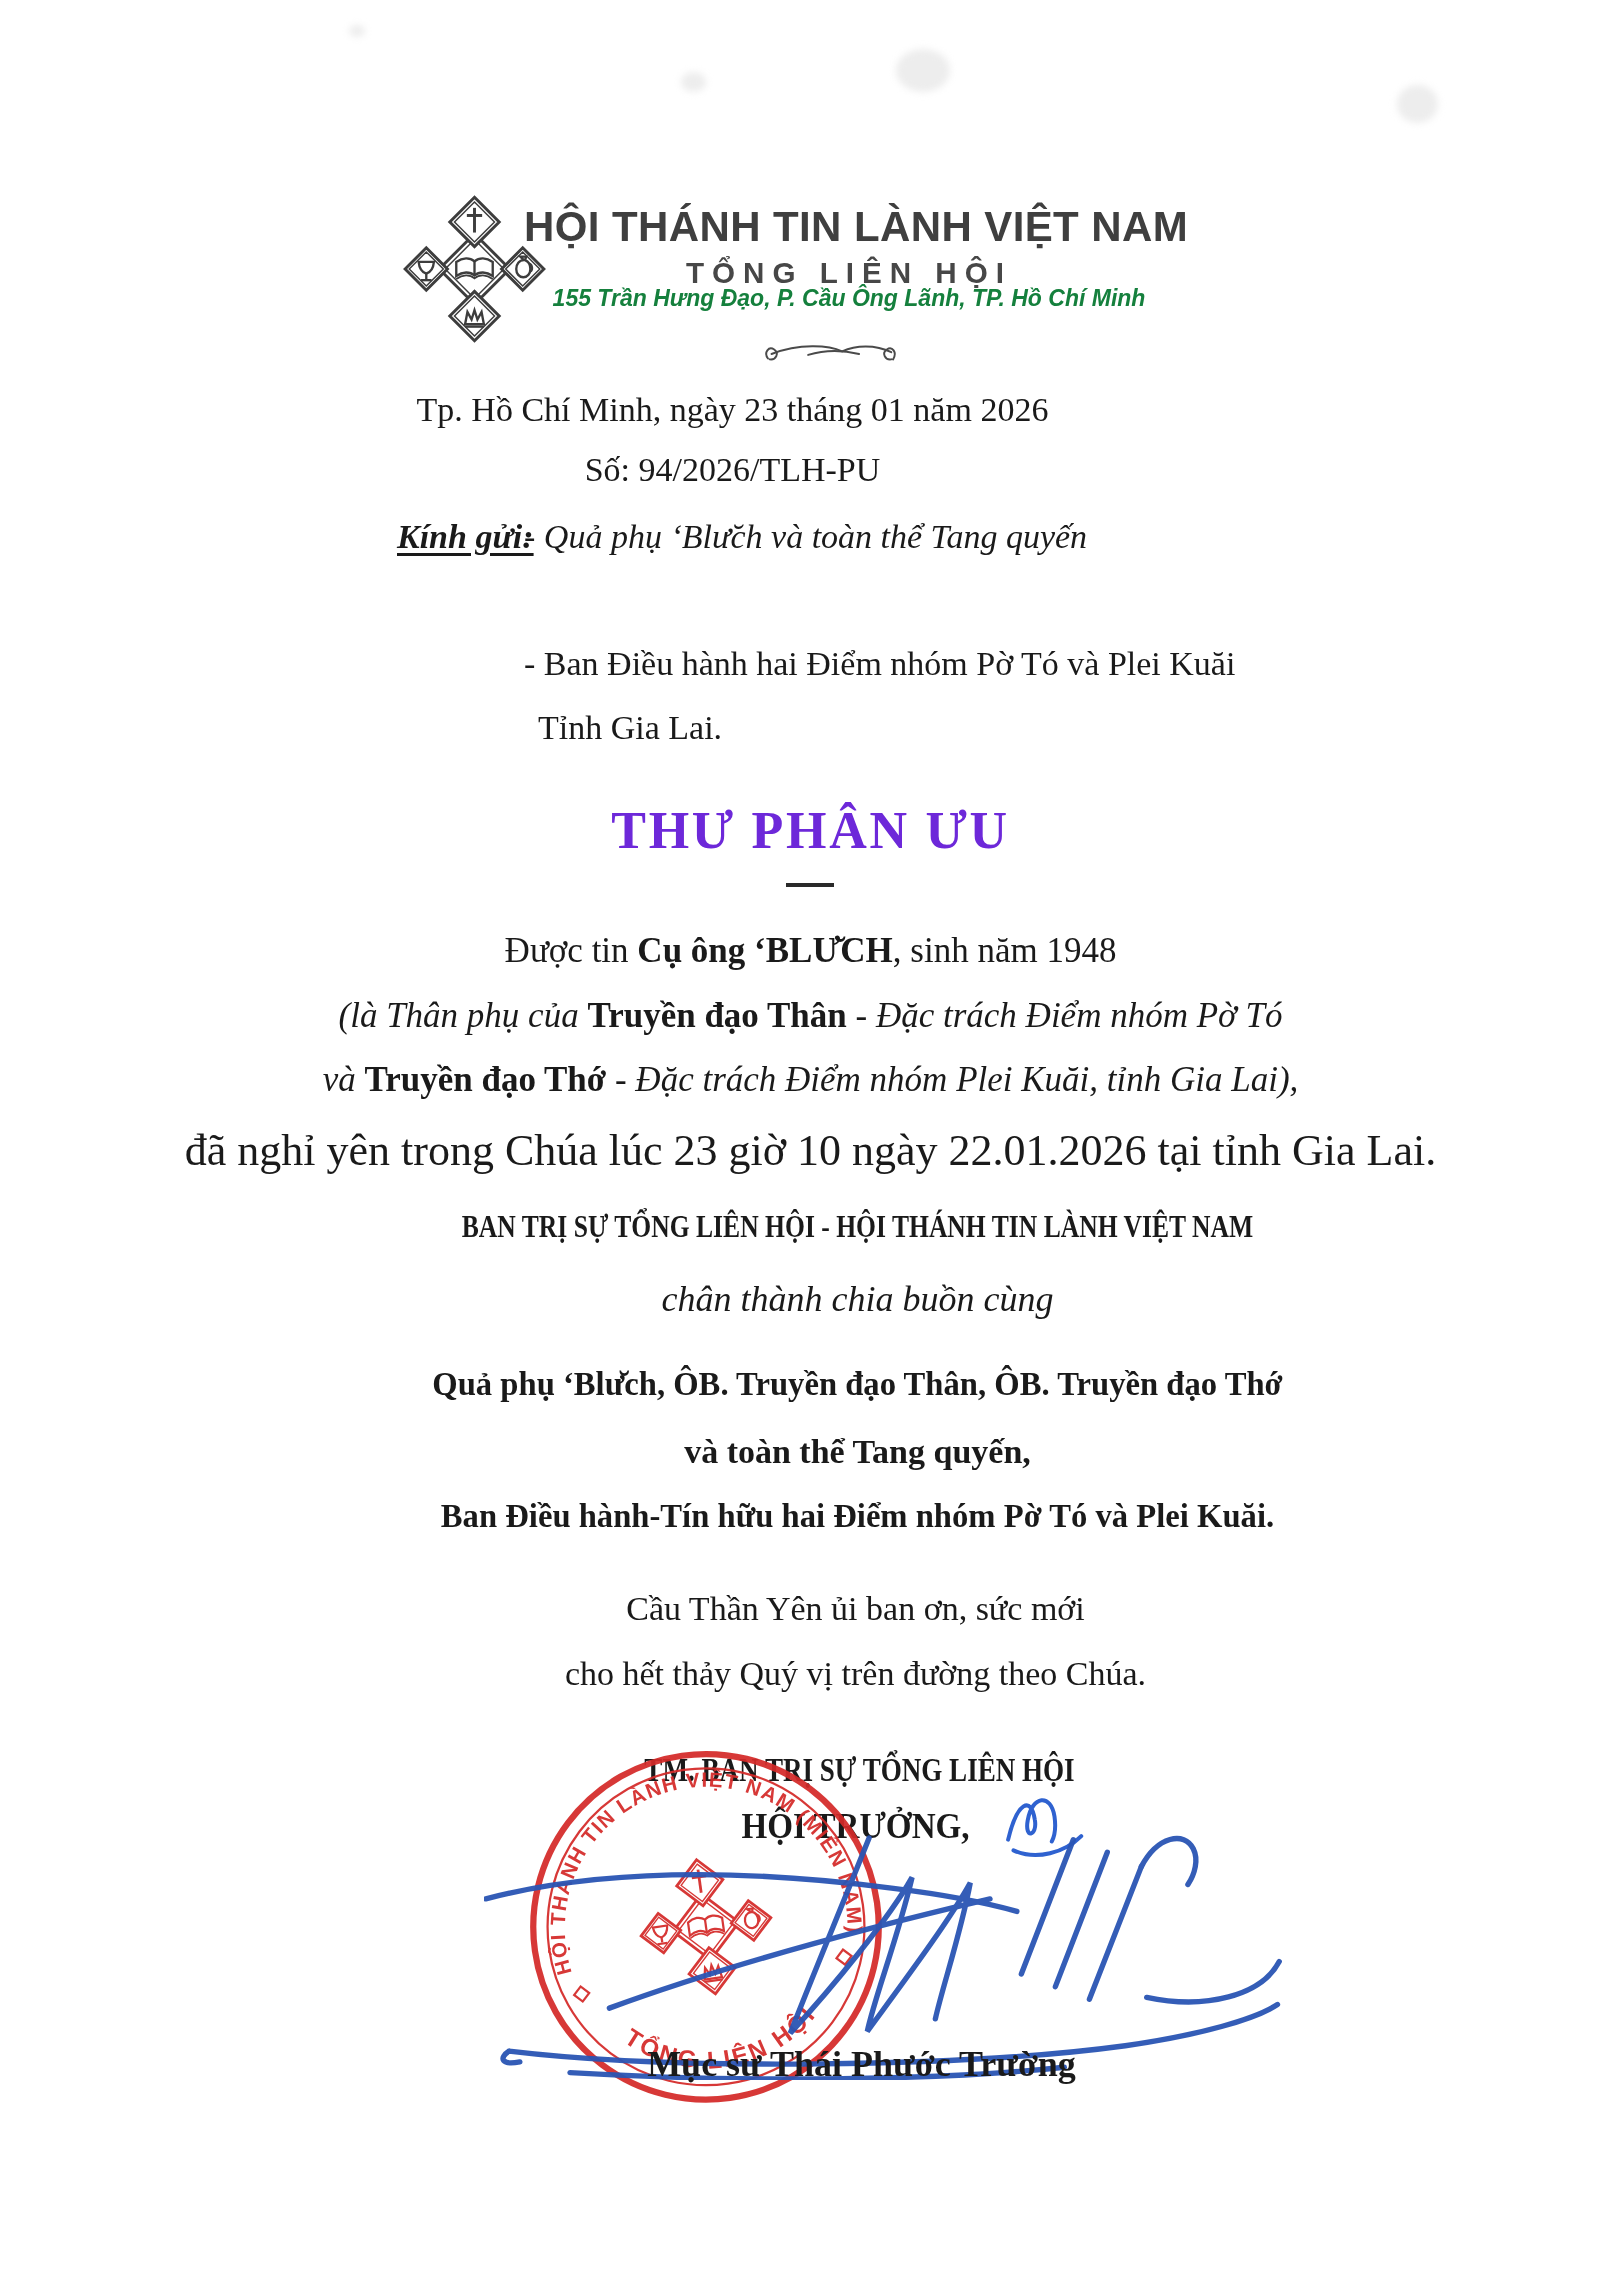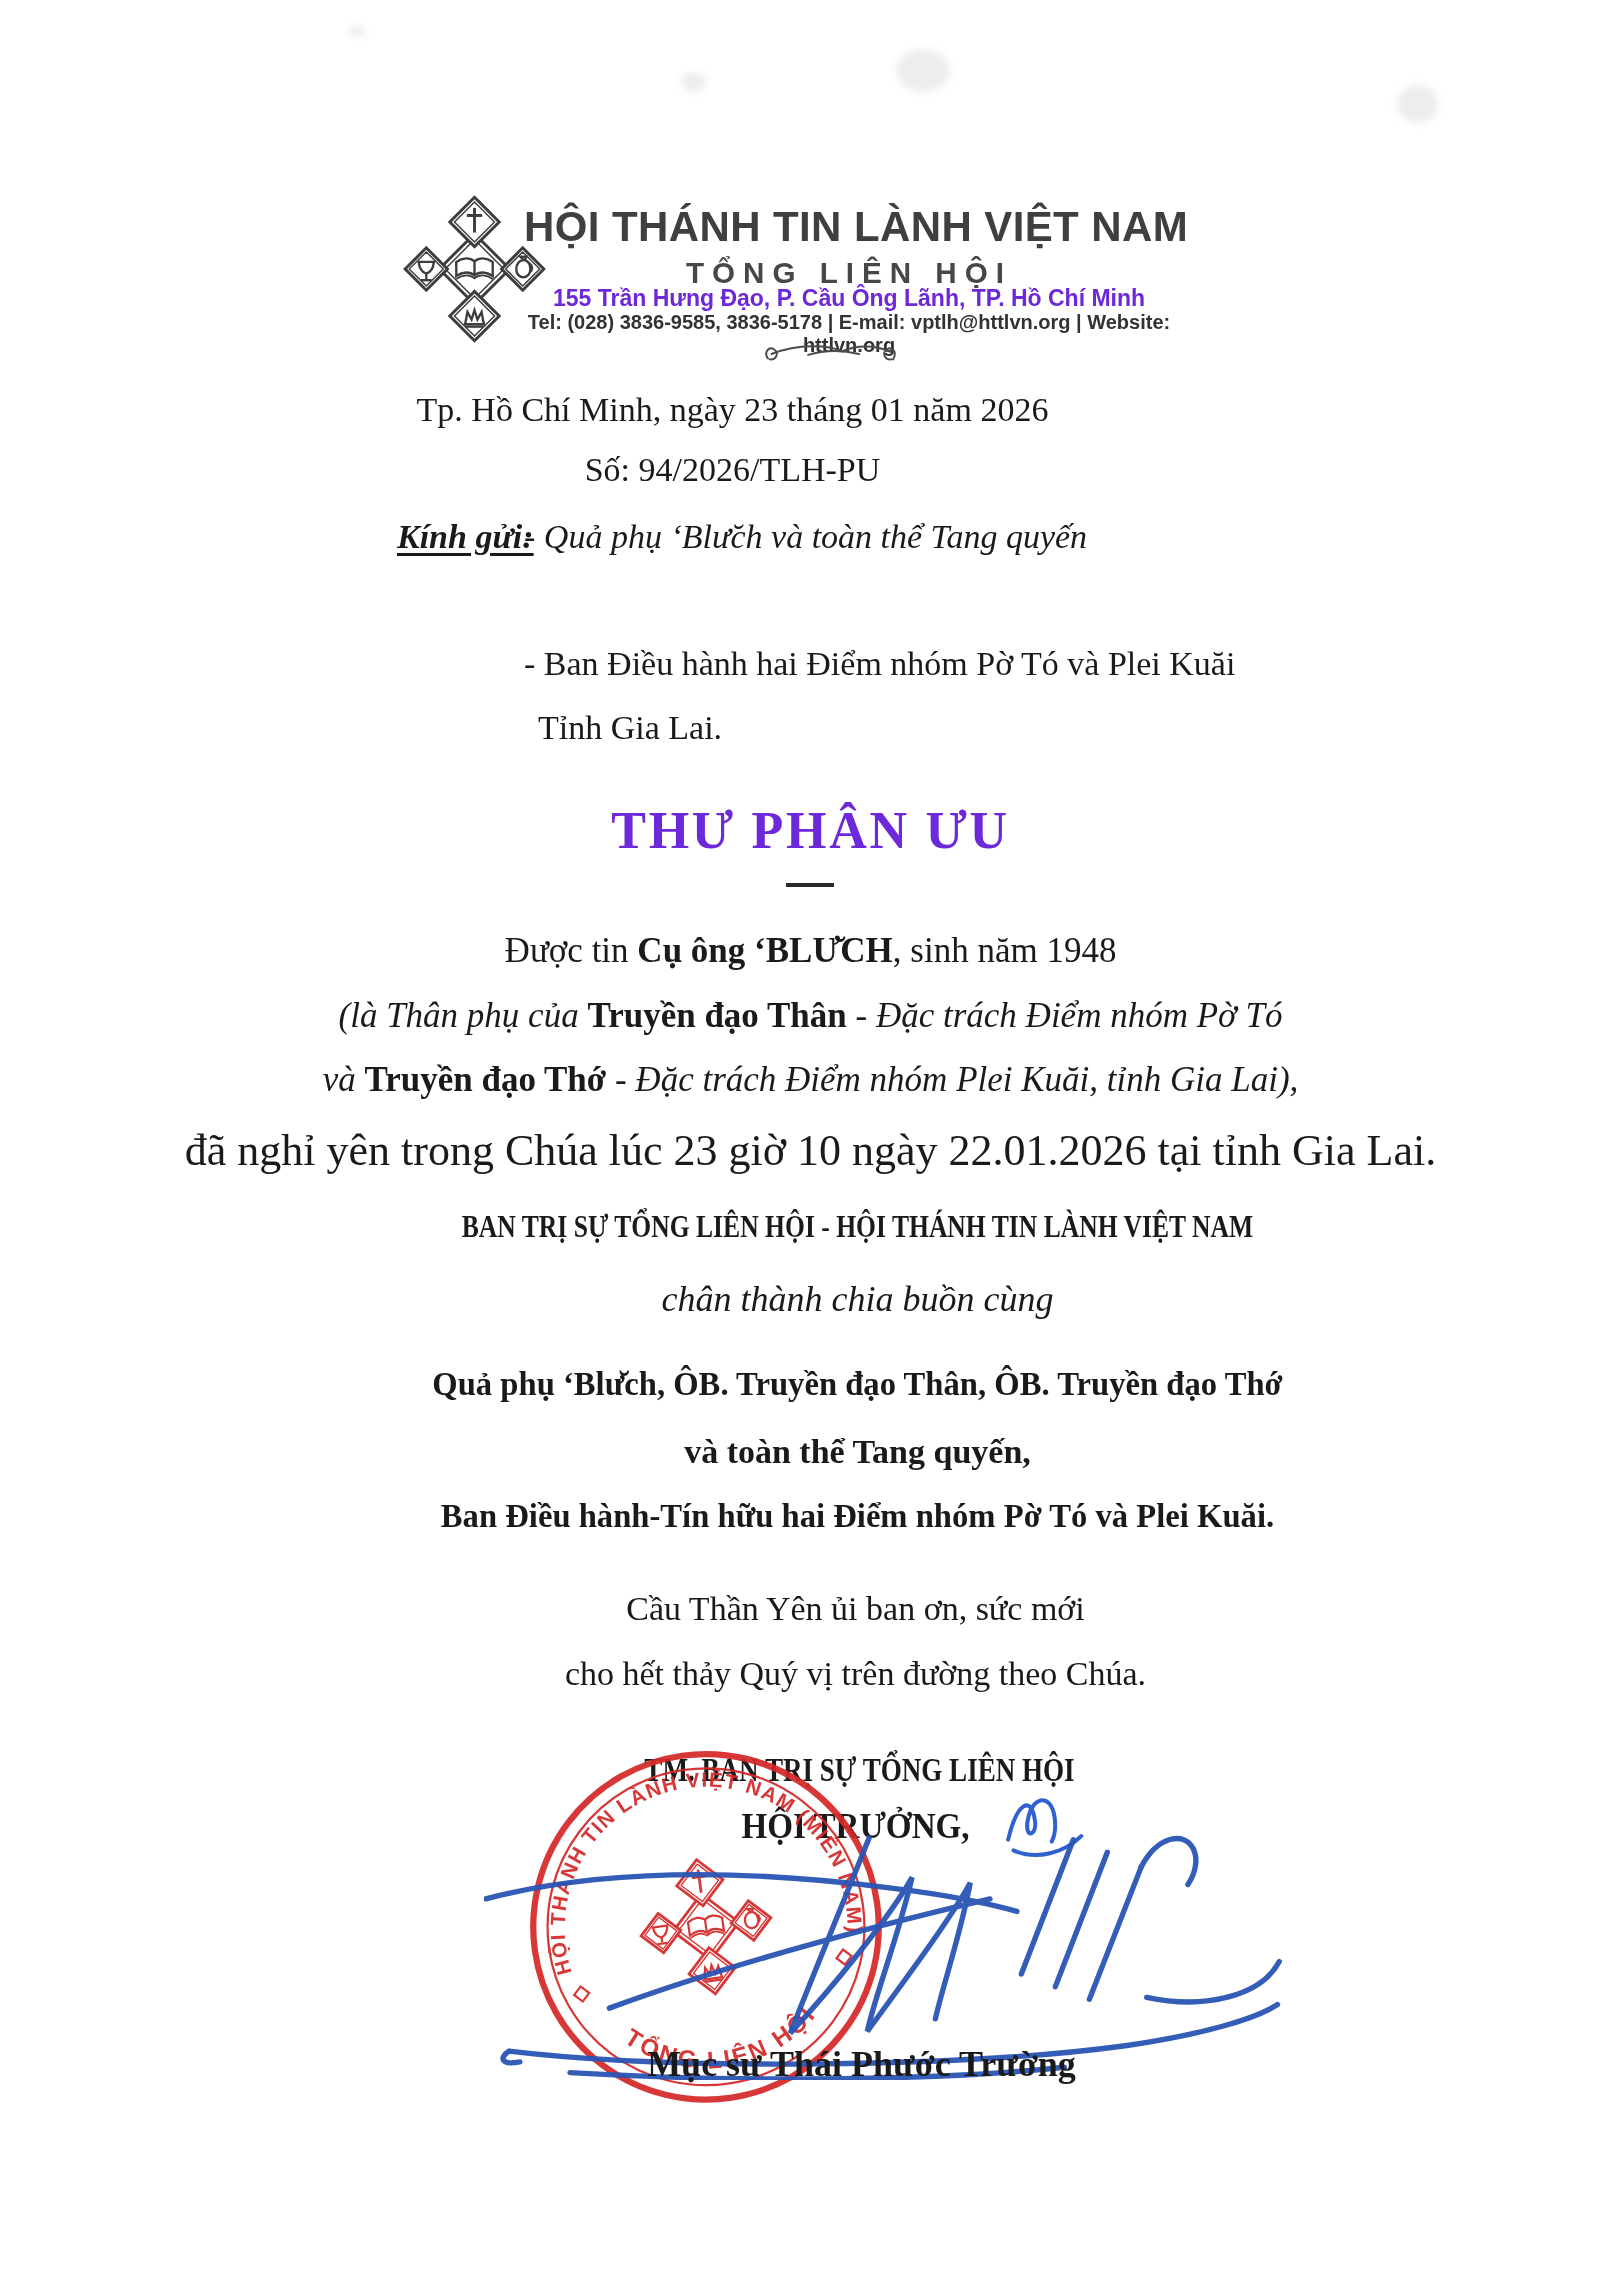--- a/index.html
+++ b/index.html
@@ -72,23 +72,22 @@
   <div class="smudge" style="left:349px;top:25px;width:16px;height:11.6px;"></div>
 
   <svg class="abs" style="left:401px;top:193px;color:#3d3d3d" width="147" height="152" viewBox="-125 -128 250 256">
     <use href="#emblem"></use>
   </svg>
 
   <div class="abs sans b" style="left:524px;top:203px;font-size:42px;color:#3f3f3f;letter-spacing:0.4px;">HỘI THÁNH TIN LÀNH VIỆT NAM</div>
 
   <div class="abs sans b" style="left:524px;top:256px;width:650px;text-align:center;font-size:29.6px;color:#474747;letter-spacing:8px;">TỔNG LIÊN HỘI</div>
 
-  <div class="abs sans b" style="left:524px;top:285px;width:650px;text-align:center;font-size:23px;color:#6d28d9;">155 Trần Hưng Đạo, P. Cầu Ông Lãnh, TP. Hồ Chí Minh</div>
+  <div class="abs sans b" style="left:524px;top:285px;width:650px;text-align:center;font-size:23px;color:#15803d;font-style:italic;">155 Trần Hưng Đạo, P. Cầu Ông Lãnh, TP. Hồ Chí Minh</div>
 
-  <div class="abs sans b" style="left:524px;top:311px;width:650px;text-align:center;font-size:20px;color:#333333;">Tel: (028) 3836-9585, 3836-5178 | E-mail: vptlh@httlvn.org | Website: httlvn.org</div>
 
   <svg class="abs" style="left:759px;top:339px" width="143" height="30" viewBox="0 0 160 32" fill="none" stroke="#4a4a4a" stroke-width="2.2" stroke-linecap="round">
     <path d="M10,21 C5,14 11,7 17,11 C23,15 19,23 12,22"></path>
     <path d="M14,16 C45,4 78,6 93,13 C108,6 130,5 148,14"></path>
     <path d="M150,22 C155,14 149,7 143,11 C137,15 141,23 148,22"></path>
     <path d="M55,17 C75,11 95,12 112,16"></path>
   </svg>
 
   <div class="cline" style="left:-78px;top:391px;font-size:34px;">Tp. Hồ Chí Minh, ngày 23 tháng 01 năm 2026</div>
 

